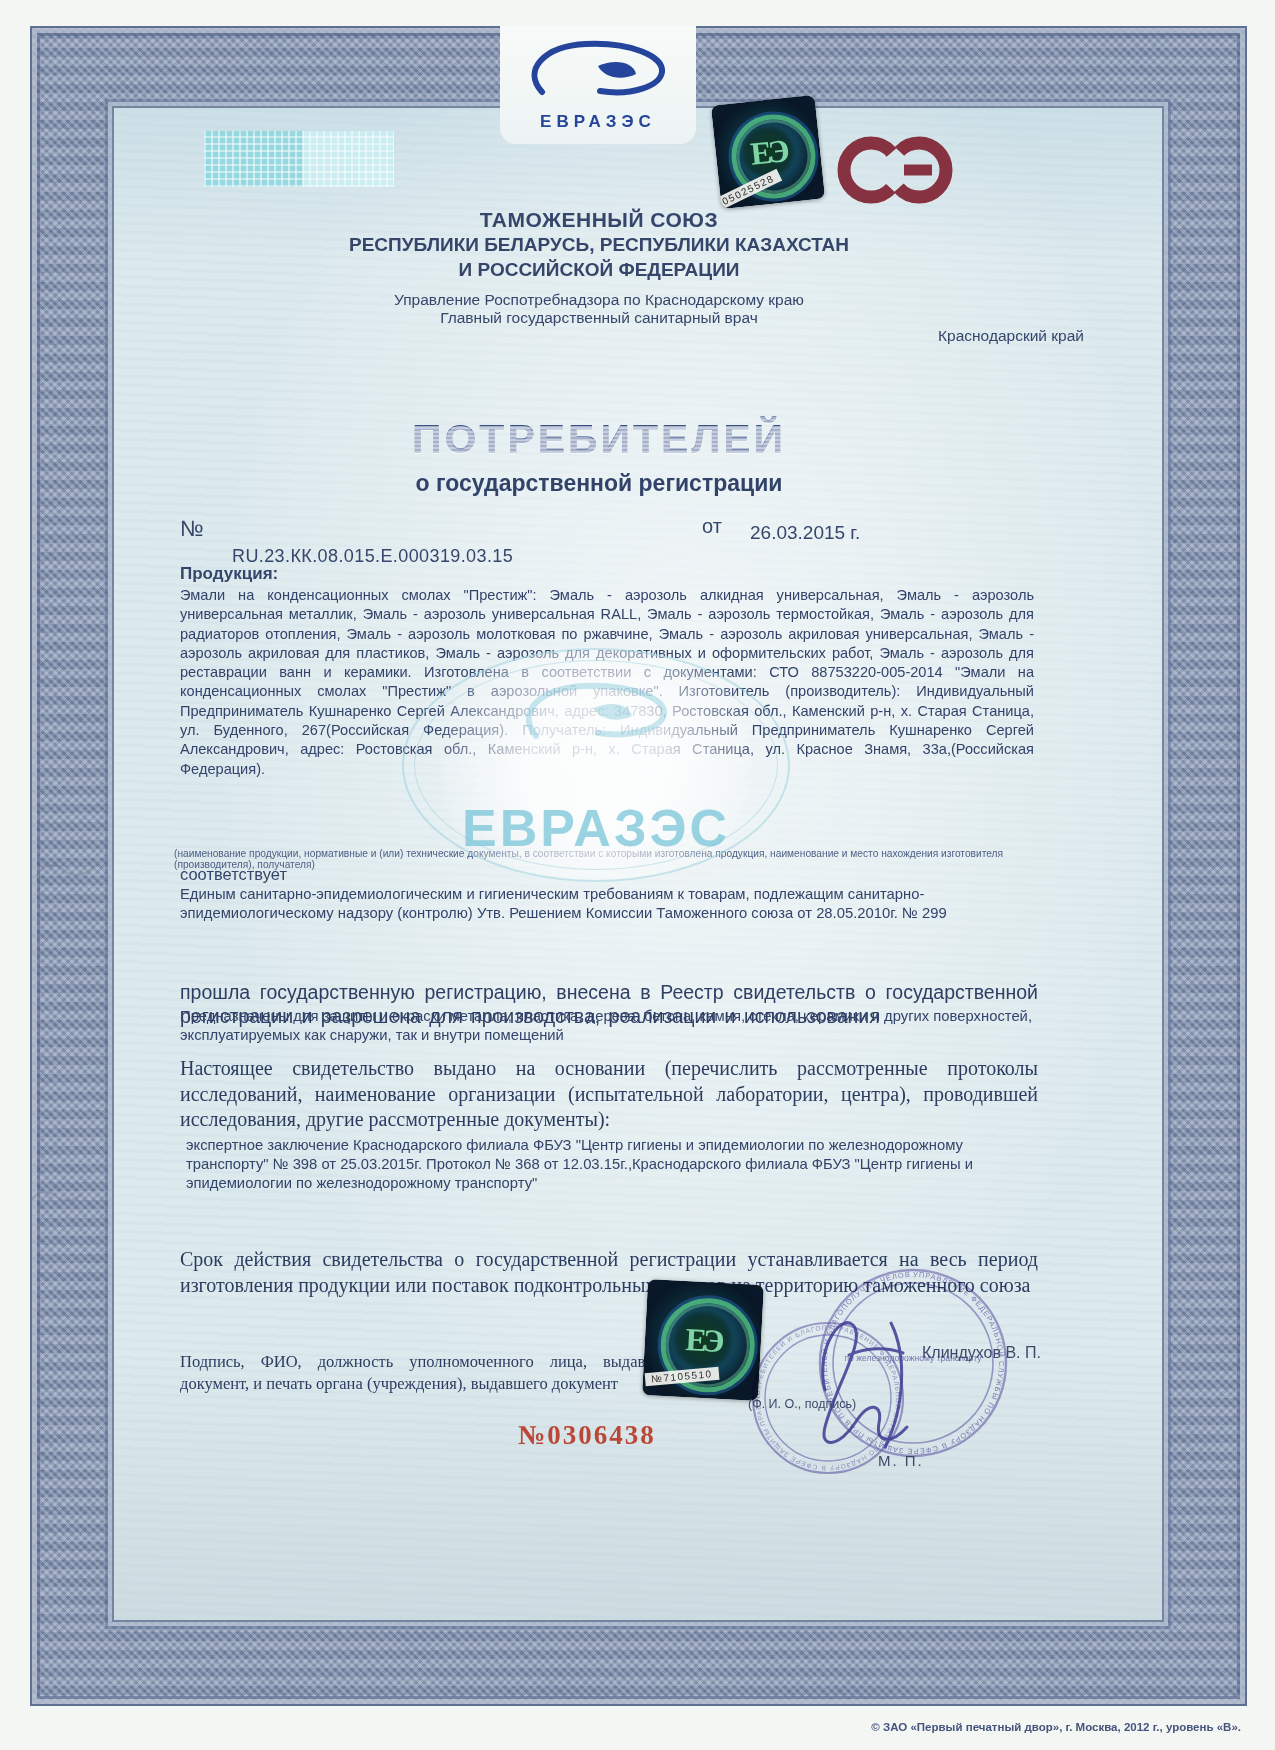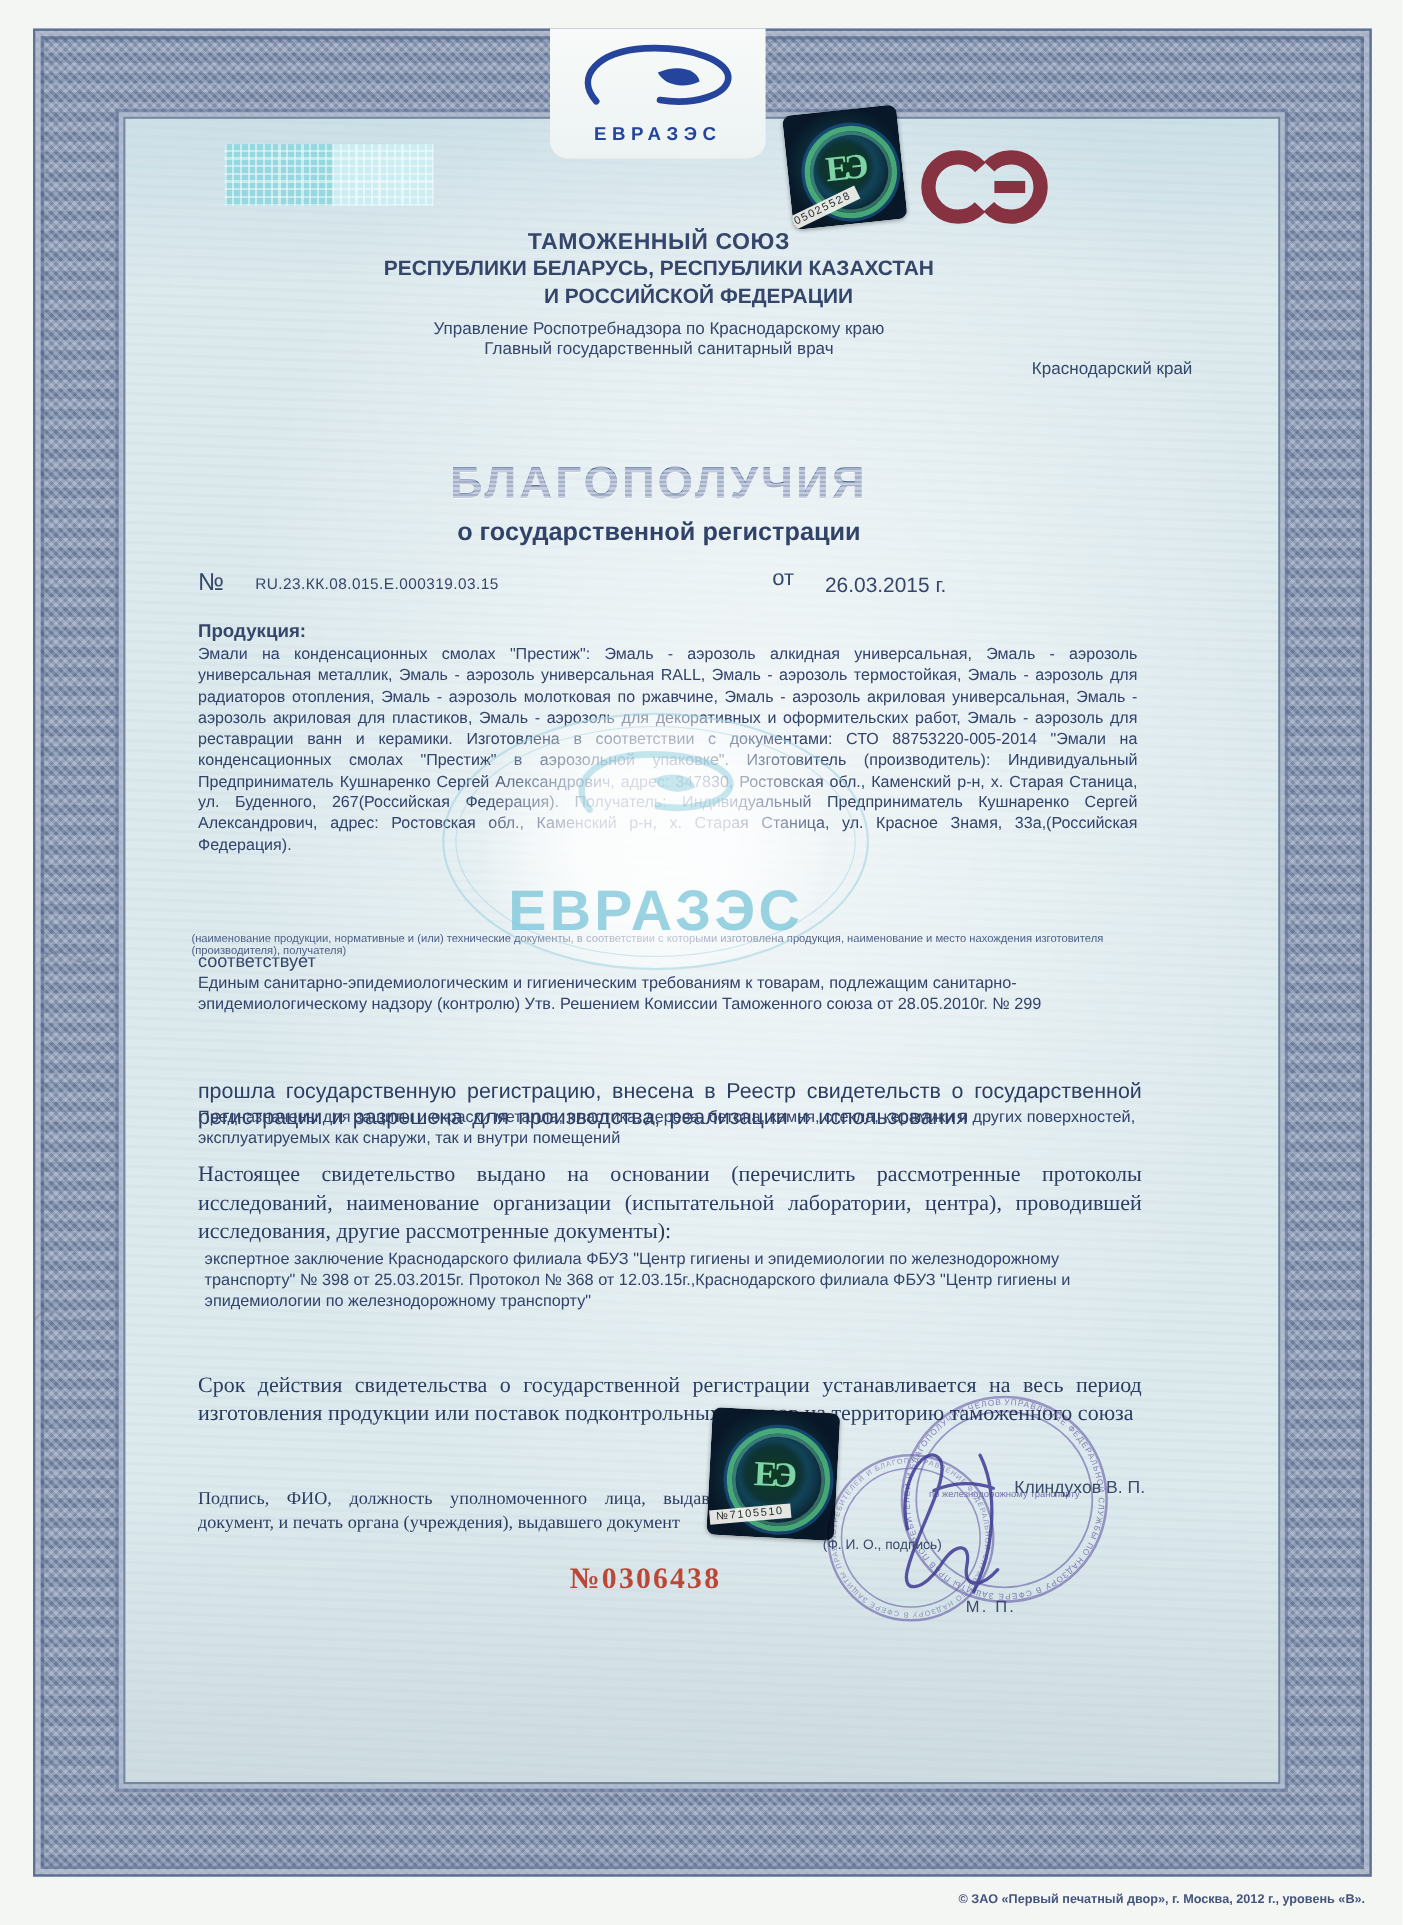--- a/index.html
+++ b/index.html
@@ -24,35 +24,35 @@
       linear-gradient(180deg, rgba(140,185,205,.20), rgba(255,255,255,0) 10%, rgba(255,255,255,0) 82%, rgba(140,160,170,.18)),
       repeating-linear-gradient(2deg, rgba(120,170,190,.05) 0 3px, rgba(255,255,255,0) 3px 9px);
     border:2px solid #74869f;
     box-shadow: 0 0 0 4px rgba(205,215,228,.65), 0 0 0 7px rgba(90,110,150,.5); text-decoration: underline;}
 
   .t{position:absolute;color:#36466b;}
   .ctr{left:0;width:970px;text-align:center;}
 
   .u1{top:100px;font-size:21px;font-weight:700;letter-spacing:.5px;}
   .u2{top:126px;font-size:19px;font-weight:700;}
-  .u3{top:151px;font-size:19px;font-weight:700;padding-left:36px;}
+  .u3{top:151px;font-size:19px;font-weight:700;}
   .a1{top:183px;font-size:15.5px;}
   .a2{top:201px;font-size:15.5px;}
   .a3{top:219px;font-size:15.5px;text-align:right;}
   .n1{top:284px;font-size:10.5px;color:#4e5f85;}
 
   .ttl{top:308px;font-size:41px;font-weight:800;letter-spacing:3px;color:#46598a;
        text-shadow:0 1px 0 rgba(255,255,255,.55);}
   @supports ((-webkit-background-clip:text) or (background-clip:text)){
     .ttl{background:repeating-linear-gradient(0deg,#3b5183 0 2px,#7e93ba 2px 4px);
          -webkit-background-clip:text;background-clip:text;color:transparent;}}
   .sub{top:362px;font-size:23px;font-weight:700;color:#32436a;}
 
   .num-label{left:66px;top:408px;font-size:22px;}
-  .num-value{left:118px;top:414px;font-size:14px;letter-spacing:.4px;}
+  .num-value{left:118px;top:438px;font-size:18px;letter-spacing:.4px;}
   .date-label{left:588px;top:407px;font-size:20px;}
   .date-value{left:636px;top:414px;font-size:19px;}
 
   .plabel{left:66px;top:456px;font-size:17px;font-weight:700;}
   .ptext{left:66px;top:478px;width:854px;font-size:14.6px;line-height:19.3px;text-align:justify;color:#33436a;}
   .n2{left:60px;top:740px;width:900px;font-size:10.2px;color:#4e5f85;}
   .sv{left:66px;top:757px;font-size:16.5px;}
   .ed{left:66px;top:777px;width:854px;font-size:14.8px;line-height:18.5px;color:#33436a;}
   .pr{left:66px;top:824px;width:858px;font-size:19.5px;line-height:24px;text-align:justify;word-spacing:3px;color:#2e3e63;margin-top:48px;}
   .pn{left:66px;top:899px;width:854px;font-size:14.8px;line-height:18.5px;color:#33436a;}
@@ -128,21 +128,21 @@
 
   <div class="content">
     <div class="t ctr u1">ТАМОЖЕННЫЙ СОЮЗ</div>
     <div class="t ctr u2">РЕСПУБЛИКИ БЕЛАРУСЬ, РЕСПУБЛИКИ КАЗАХСТАН</div>
     <div class="t ctr u3">И РОССИЙСКОЙ ФЕДЕРАЦИИ</div>
 
     <div class="t ctr a1">Управление Роспотребнадзора по Краснодарскому краю</div>
     <div class="t ctr a2">Главный государственный санитарный врач</div>
     <div class="t ctr a3">Краснодарский край</div>
 
-    <div class="t ctr ttl">БЛАГОПОЛУЧИЯ</div>
+    <div class="t ctr ttl">ПОТРЕБИТЕЛЕЙ</div>
     <div class="t ctr sub">о государственной регистрации</div>
 
     <span class="t num-label">№</span>
     <span class="t num-value">RU.23.КК.08.015.Е.000319.03.15</span>
     <span class="t date-label">от</span>
     <span class="t date-value">26.03.2015 г.</span>
 
     <div class="t plabel">Продукция:</div>
     <div class="t ptext">Эмали на конденсационных смолах "Престиж": Эмаль - аэрозоль алкидная универсальная, Эмаль - аэрозоль универсальная металлик, Эмаль - аэрозоль универсальная RALL, Эмаль - аэрозоль термостойкая, Эмаль - аэрозоль для радиаторов отопления, Эмаль - аэрозоль молотковая по ржавчине, Эмаль - аэрозоль акриловая универсальная, Эмаль - аэрозоль акриловая для пластиков, Эмаль - аэрозоль для декоративных и оформительских работ, Эмаль - аэрозоль для реставрации ванн и керамики. Изготовлена в соответствии с документами: СТО 88753220-005-2014 "Эмали на конденсационных смолах "Престиж" в аэрозольной упаковке". Изготовитель (производитель): Индивидуальный Предприниматель Кушнаренко Сергей Александрович, адрес: 347830, Ростовская обл., Каменский р-н, х. Старая Станица, ул. Буденного, 267(Российская Федерация).  Получатель: Индивидуальный Предприниматель Кушнаренко Сергей Александрович, адрес: Ростовская обл., Каменский р-н, х. Старая Станица, ул. Красное Знамя, 33а,(Российская Федерация).</div>
     <div class="t n2">(наименование продукции, нормативные и (или) технические документы, в соответствии с которыми изготовлена продукция, наименование и место нахождения изготовителя (производителя), получателя)</div>

